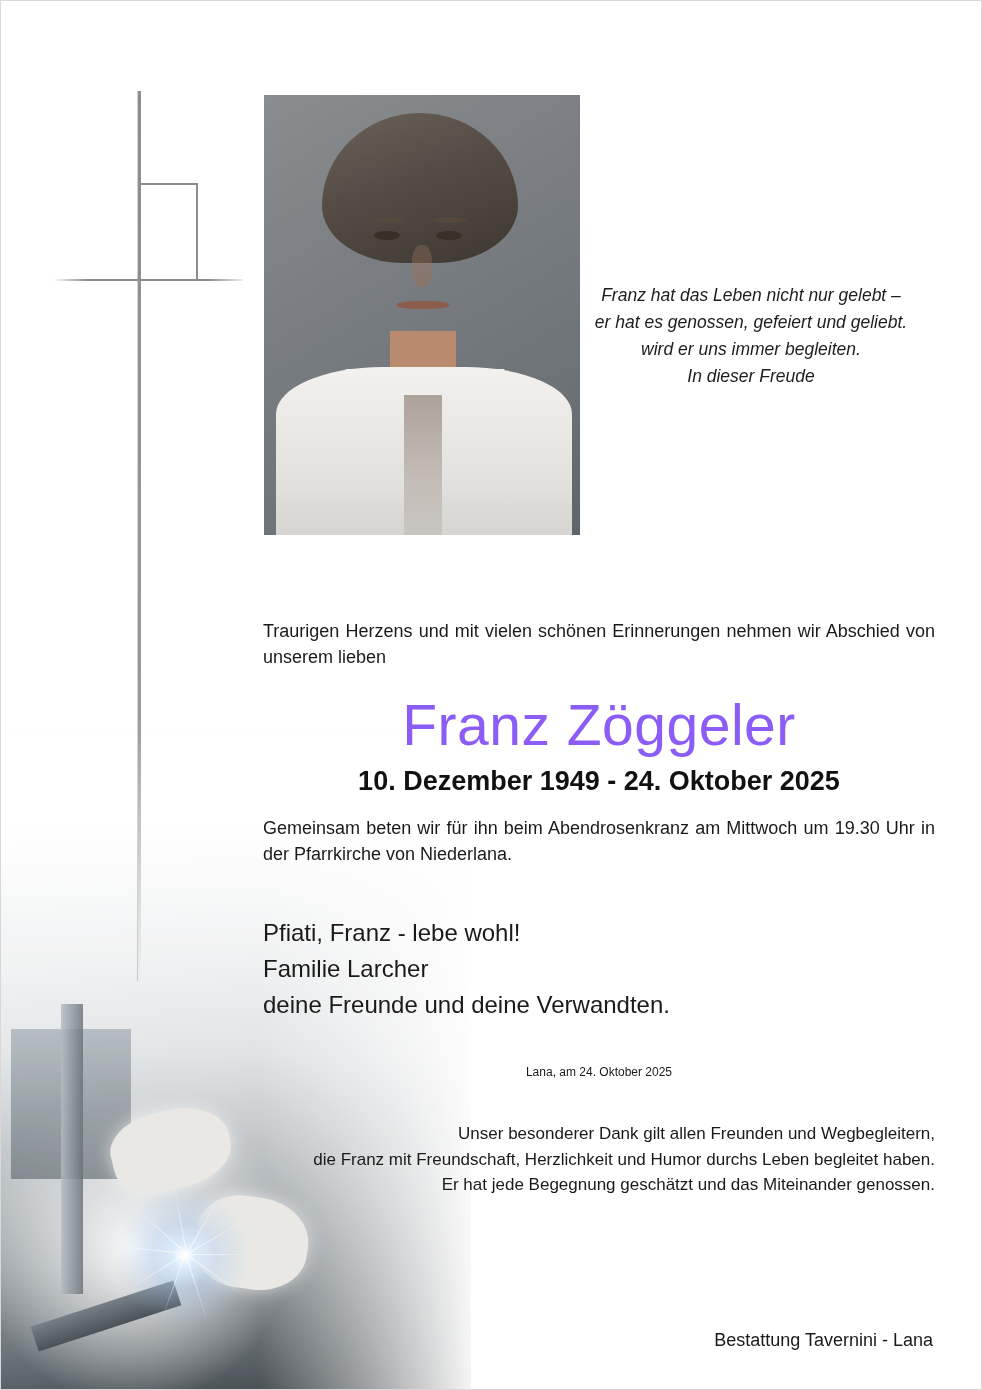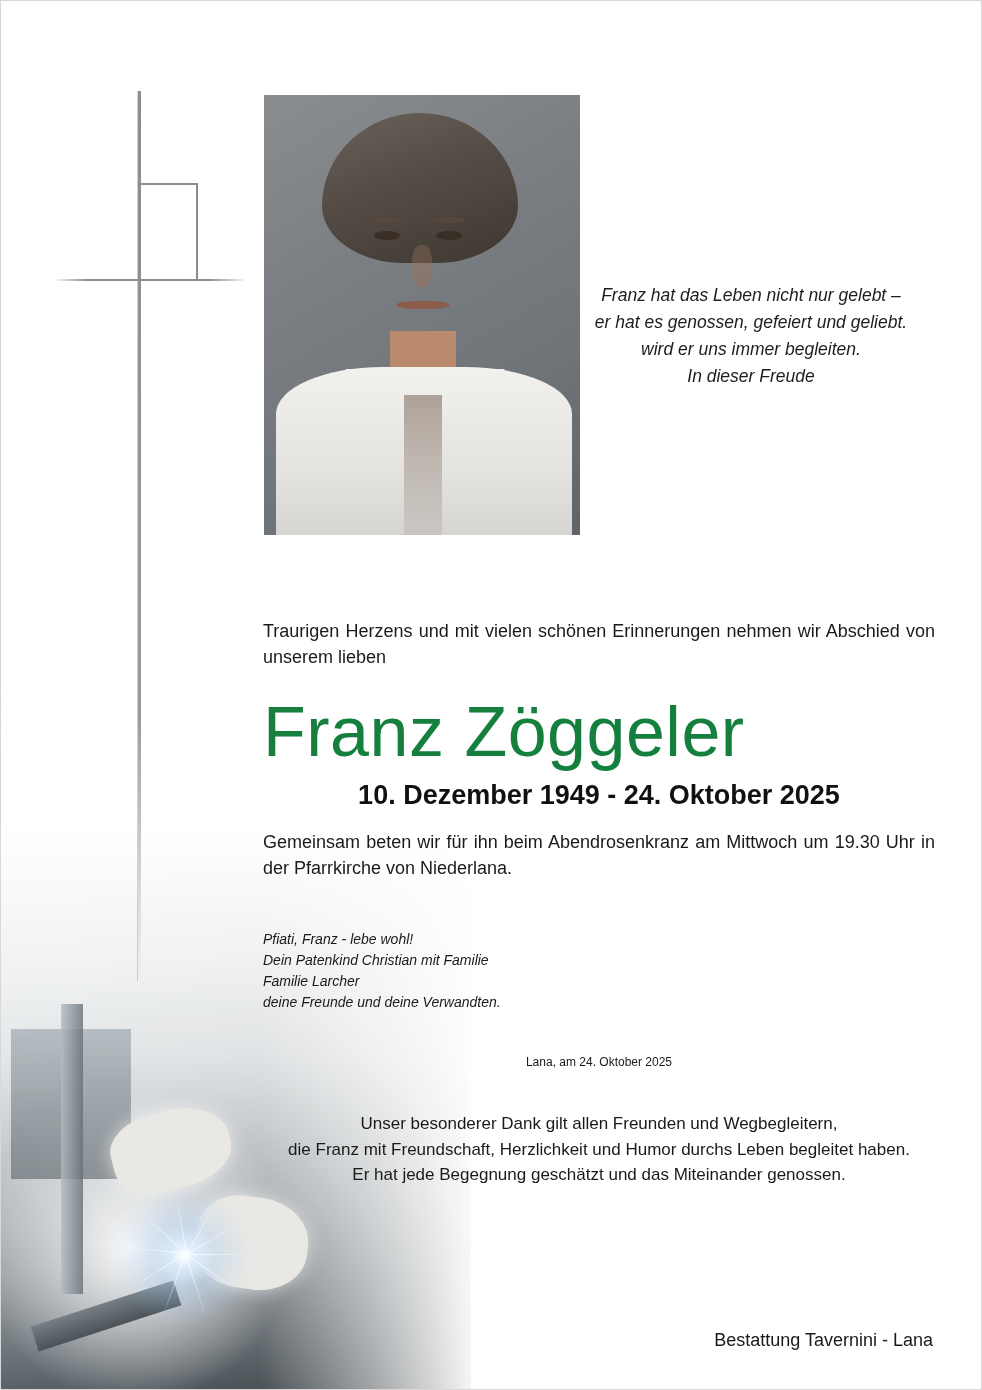--- a/index.html
+++ b/index.html
@@ -237,55 +237,54 @@
     width: 672px;
     color: #1a1a1a;
     margin-top: 48px;
   }
   .intro {
     font-size: 18px;
     line-height: 1.42;
     text-align: justify;
   }
   .name {
-    text-align: left;
-    font-size: 70px;
+    text-align: center;
+    font-size: 57px;
     font-weight: 300;
     letter-spacing: 0.5px;
     margin-top: 22px;
-    color: #15803d;
+    color: #8b5cf6;
   }
   .dates {
     text-align: center;
     font-size: 27px;
     font-weight: 700;
     margin-top: 8px;
     color: #111;
   }
   .para {
     font-size: 18px;
     line-height: 1.45;
     text-align: justify;
     margin-top: 26px;
   }
   .para.second { margin-top: 18px; }
   .signature {
     margin-top: 48px;
-    font-style: italic;
-    font-size: 14px;
+    font-size: 24px;
     line-height: 1.5;
   }
   .place-date {
     margin-top: 42px;
     font-size: 12px;
     text-align: center;
   }
   .thanks {
     margin-top: 42px;
-    text-align: center;
+    text-align: right;
     font-size: 17px;
     line-height: 1.5;
   }
   .footer {
     position: absolute;
     right: 48px;
     bottom: 38px;
     font-size: 18px;
     color: #1a1a1a;
   }
@@ -351,21 +350,20 @@
   </div>
 
   <div class="content">
     <div class="intro">Traurigen Herzens und mit vielen schönen Erinnerungen nehmen wir Abschied von unserem lieben</div>
     <div class="name">Franz Zöggeler</div>
     <div class="dates">10. Dezember 1949 - 24. Oktober 2025</div>
     <div class="para second">Gemeinsam beten wir für ihn beim Abendrosenkranz am Mittwoch um 19.30 Uhr in der Pfarrkirche von Niederlana.</div>
 
     <div class="signature">
       <div>Pfiati, Franz - lebe wohl!</div>
-      <div>Dein Patenkind Christian mit Familie</div>
       <div>Familie Larcher</div>
       <div>deine Freunde und deine Verwandten.</div>
     </div>
 
     <div class="place-date">Lana, am 24. Oktober 2025</div>
 
     <div class="thanks">
       <div>Unser besonderer Dank gilt allen Freunden und Wegbegleitern,</div>
       <div>die Franz mit Freundschaft, Herzlichkeit und Humor durchs Leben begleitet haben.</div>
       <div>Er hat jede Begegnung geschätzt und das Miteinander genossen.</div>

